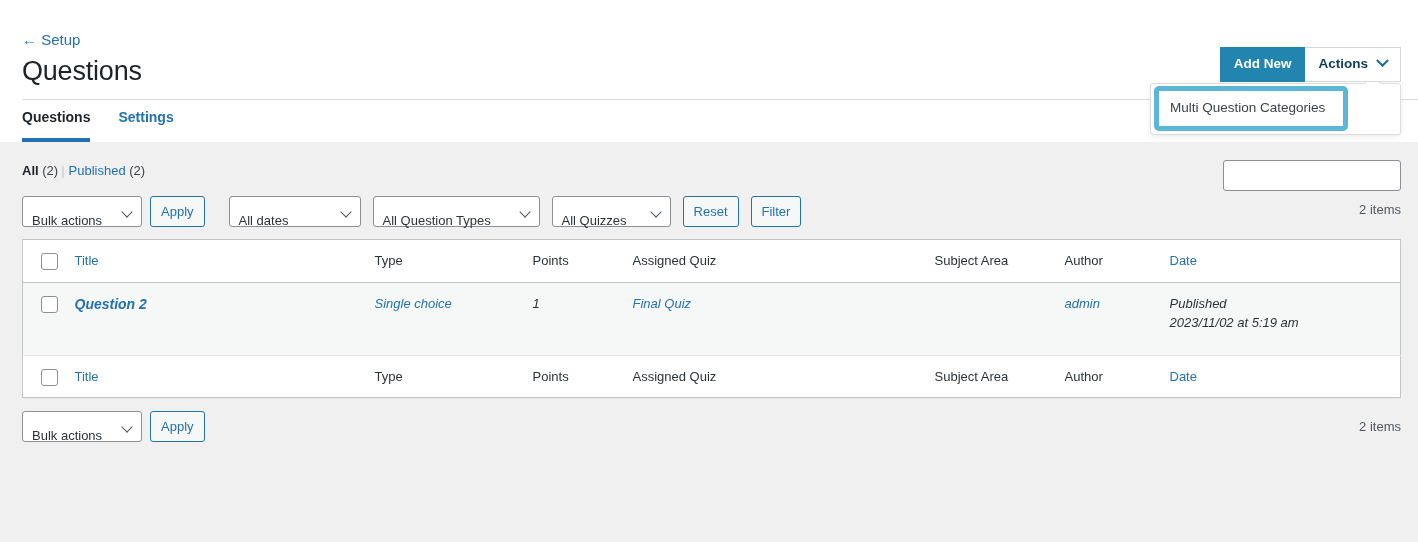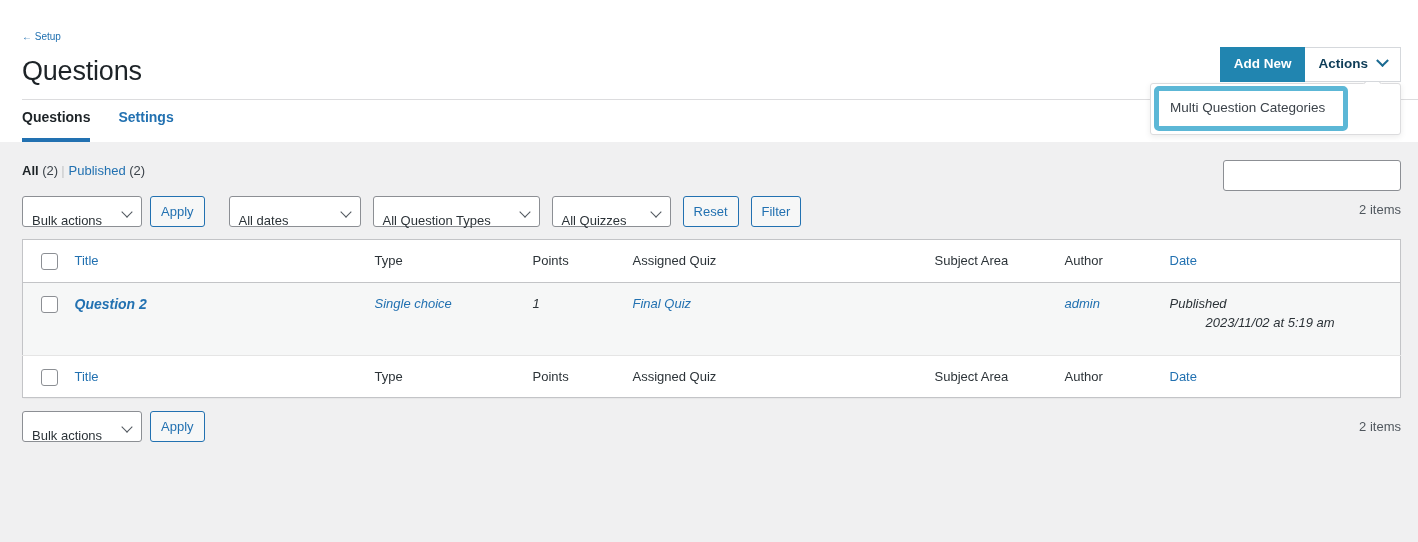--- a/index.html
+++ b/index.html
@@ -47,21 +47,21 @@
     font-size: 9px;
     color: #787c82;
     line-height: 1;
   }
 
   .setup-link {
     position: absolute;
     left: 22px;
     top: 31px;
     color: #2271b1;
-    font-size: 10px;
+    font-size: 15px;
     text-decoration: none;
     cursor: pointer;
   }
 
   .page-title {
     position: absolute;
     left: 22px;
     top: 54px;
     font-size: 27px;
     font-weight: 400;
@@ -359,21 +359,21 @@
     cursor: pointer;
     font-size: 14px;
   }
   .link {
     color: #2271b1;
     text-decoration: none;
     cursor: pointer;
   }
   .plain { color: #2c3338; }
   .date-status { display: block; color: #2c3338; }
-  .date-value { display: block; color: #2c3338; margin-left: 36px; }
+  .date-value { display: block; color: #2c3338; }
 
   
   .tablenav-bottom {
     display: flex;
     align-items: center;
     padding-top: 13px;
     position: relative;
   }
   .items-count-bottom {
     position: absolute;

